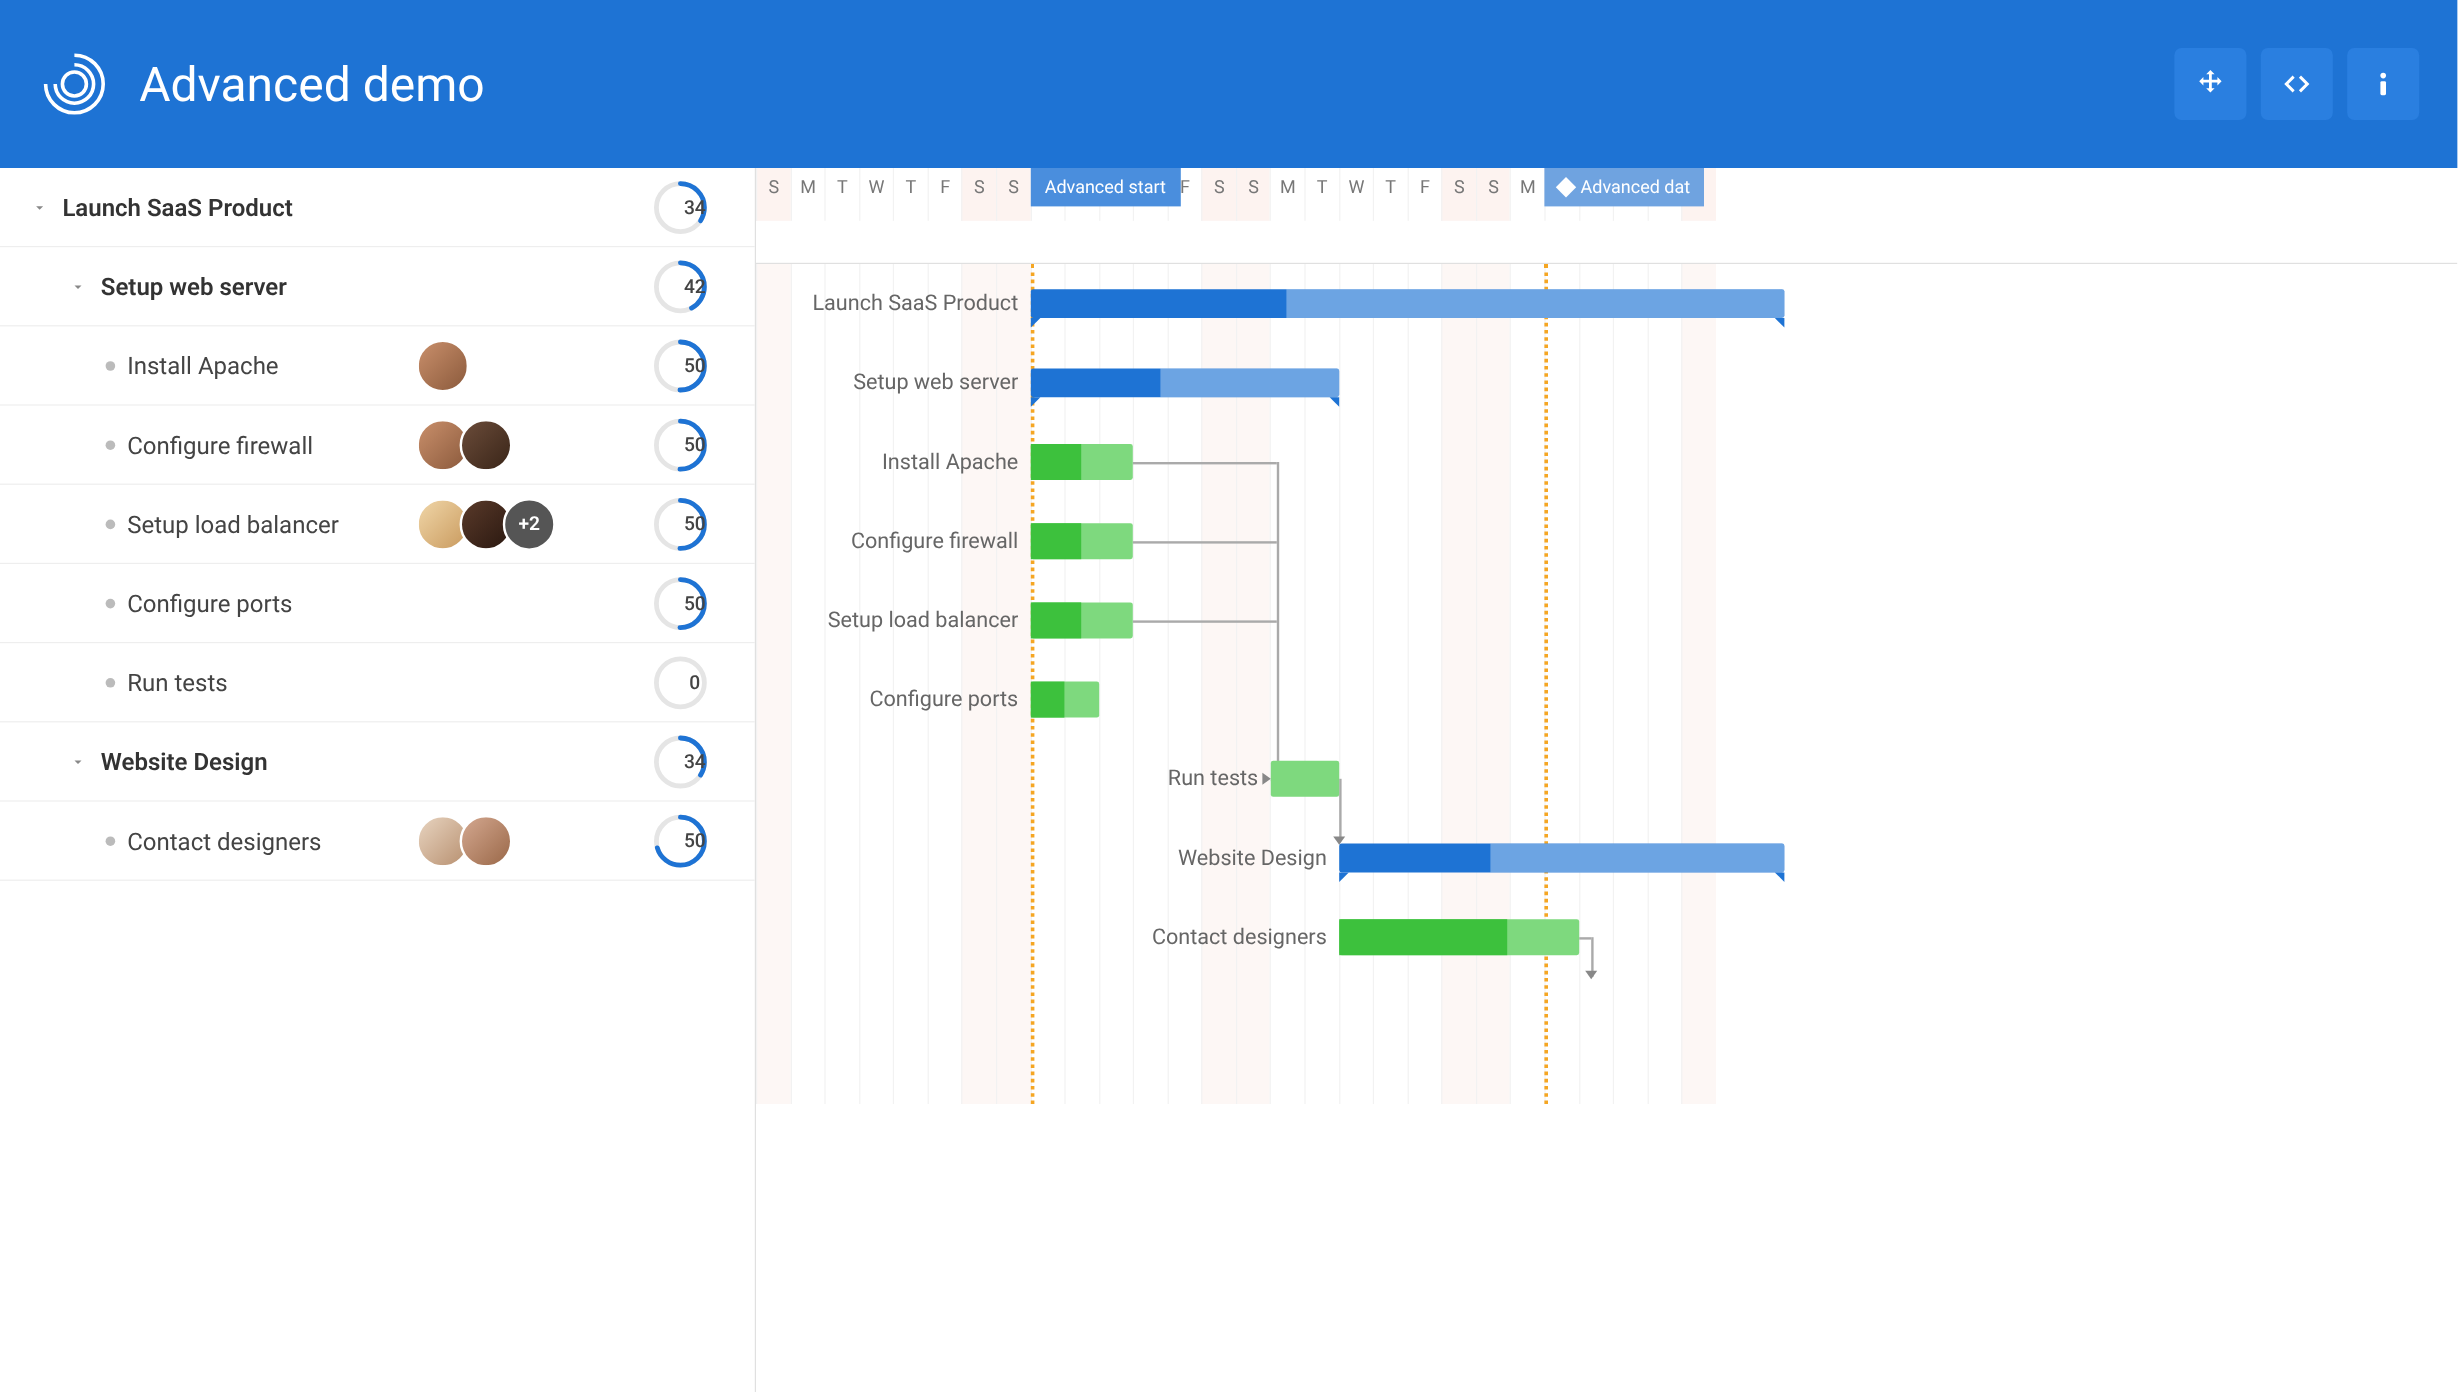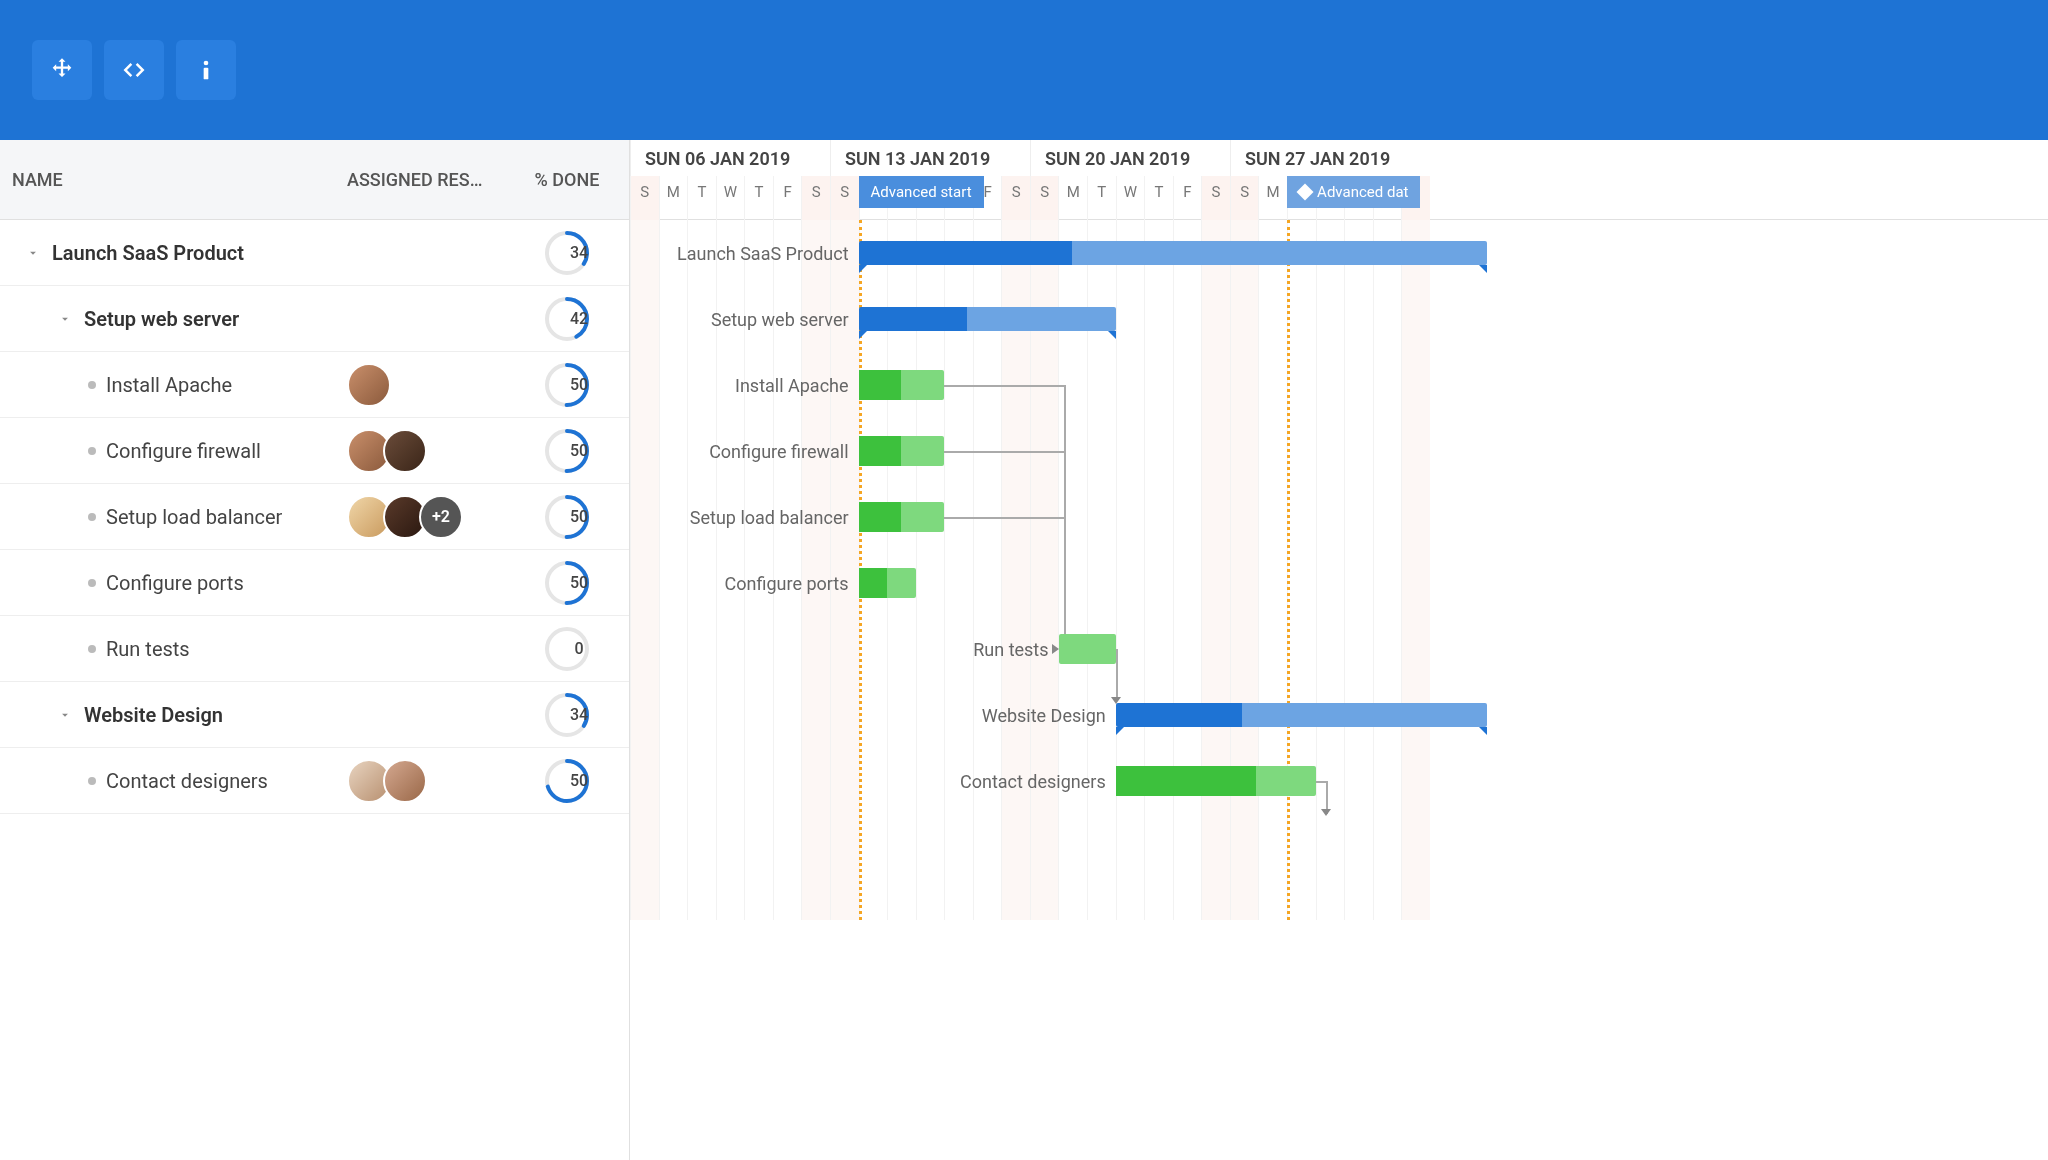--- a/index.html
+++ b/index.html
@@ -204,20 +204,32 @@
   border-left: 5px solid transparent;
   border-right: 5px solid transparent;
   border-top: 7px solid #888;
   border-bottom: none;
 }
 </style>
 </head>
 <body>
 
 <div class="header">
+  <div class="header-left">
+    <div class="logo">
+      <svg viewBox="0 0 60 60">
+          <g fill="none" stroke="#fff" stroke-width="3">
+            <circle cx="30" cy="30" r="10"></circle>
+            <path d="M30 14 A16 16 0 1 1 14 30"></path>
+            <path d="M30 6 A24 24 0 1 1 6 30"></path>
+          </g>
+        </svg>
+    </div>
+    <div class="title">Advanced demo</div>
+  </div>
   <div class="header-actions">
     <div class="header-btn">
       <svg viewBox="0 0 24 24">
           <path d="M12 2l-3 3h2v4H7V7L4 10l3 3v-2h4v4H9l3 3 3-3h-2v-4h4v2l3-3-3-3v2h-4V5h2z"></path>
         </svg>
     </div>
     <div class="header-btn">
       <svg viewBox="0 0 24 24">
           <path d="M9 6l-6 6 6 6 1.5-1.5L6 12l4.5-4.5zM15 6l6 6-6 6-1.5-1.5L18 12l-4.5-4.5z"></path>
         </svg>
@@ -227,25 +239,20 @@
           <circle cx="12" cy="6" r="2"></circle>
           <rect x="10" y="10" width="4" height="10" rx="1"></rect>
         </svg>
     </div>
   </div>
 </div>
 
 <div class="content">
 
   <div class="task-panel">
-    <div class="task-header">
-      <div class="col-name">NAME</div>
-      <div class="col-assigned">ASSIGNED RES…</div>
-      <div class="col-done">% DONE</div>
-    </div>
     <div id="task-rows">
         <div class="task-row">
           <div class="task-name-cell" style="padding-left: 12px;">
             <span class="chevron">
               <svg width="14" height="14" viewBox="0 0 24 24">
                 <path fill="#888" d="M7 10l5 5 5-5z"></path>
               </svg>
             </span>
             <span class="task-label bold">Launch SaaS Product</span>
           </div>
@@ -379,26 +386,20 @@
                 <circle class="bg" cx="24" cy="24" r="20" fill="none" stroke-width="4"></circle>
                 <circle class="fg" cx="24" cy="24" r="20" fill="none" stroke-width="4" stroke-dasharray="125.66370614359172" stroke-dashoffset="37.699111843077524" stroke-linecap="round"></circle>
               </svg><div class="label">50</div></div>
           </div>
         </div>
       </div>
   </div>
 
   <div class="gantt-panel">
     <div class="gantt-header">
-      <div class="gantt-weeks" id="gantt-weeks">
-          <div class="gantt-week">SUN 06 JAN 2019</div>
-          <div class="gantt-week">SUN 13 JAN 2019</div>
-          <div class="gantt-week">SUN 20 JAN 2019</div>
-          <div class="gantt-week">SUN 27 JAN 2019</div>
-        </div>
       <div class="gantt-days" id="gantt-days">
           <div class="gantt-day weekend">S</div>
           <div class="gantt-day">M</div>
           <div class="gantt-day">T</div>
           <div class="gantt-day">W</div>
           <div class="gantt-day">T</div>
           <div class="gantt-day">F</div>
           <div class="gantt-day weekend">S</div>
           <div class="gantt-day weekend">S</div>
           <div class="gantt-day">M</div>

